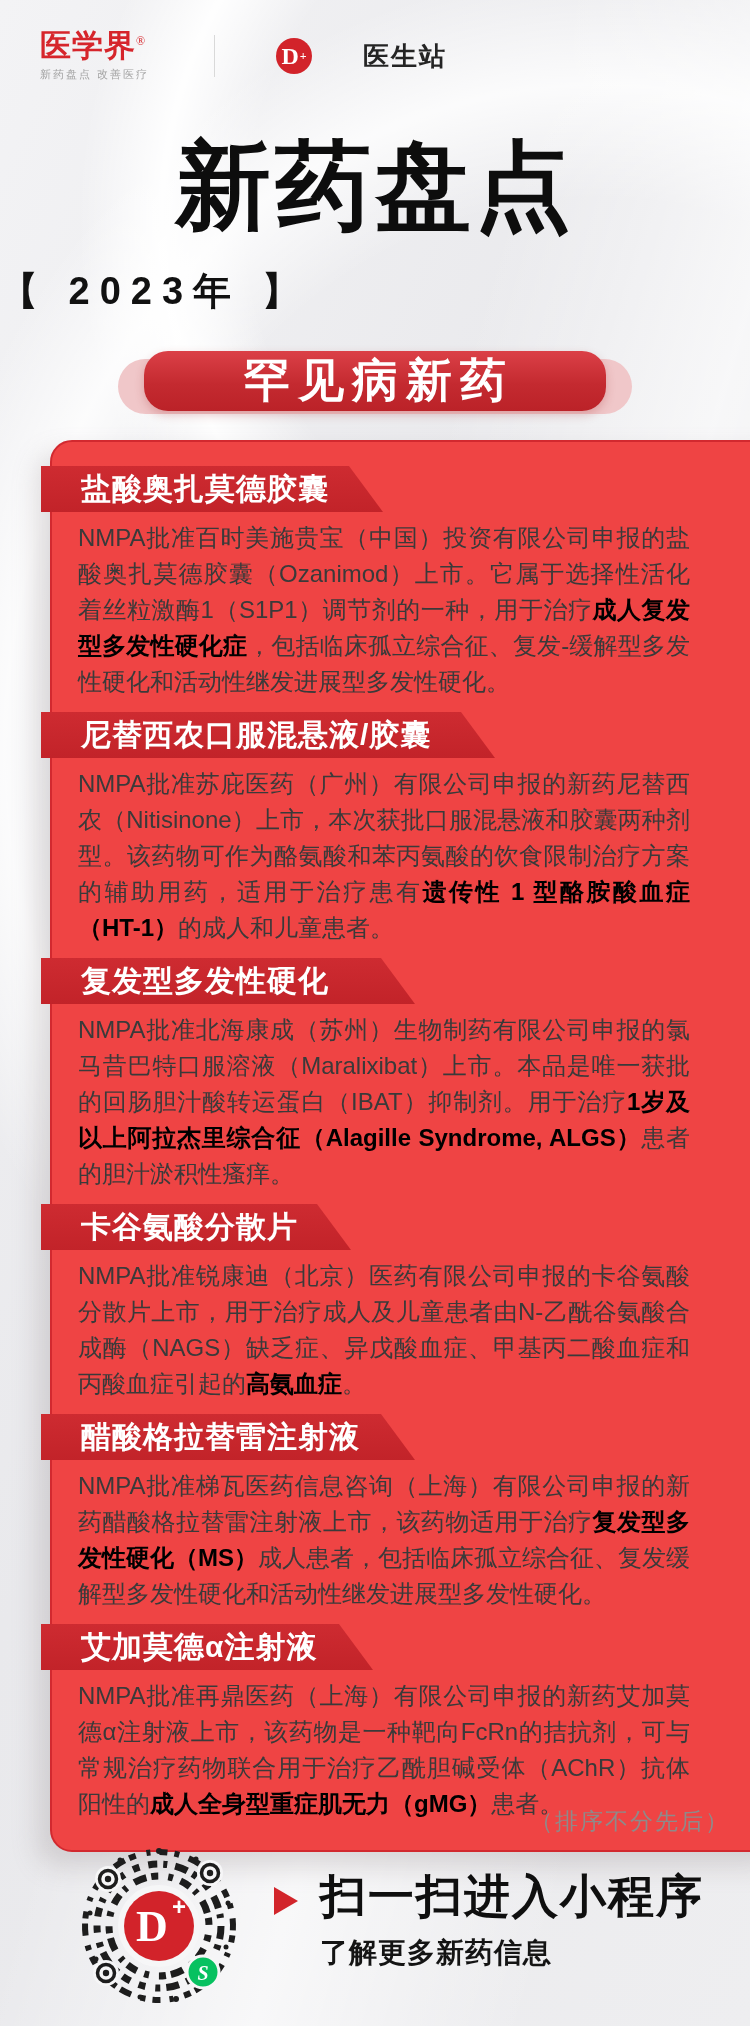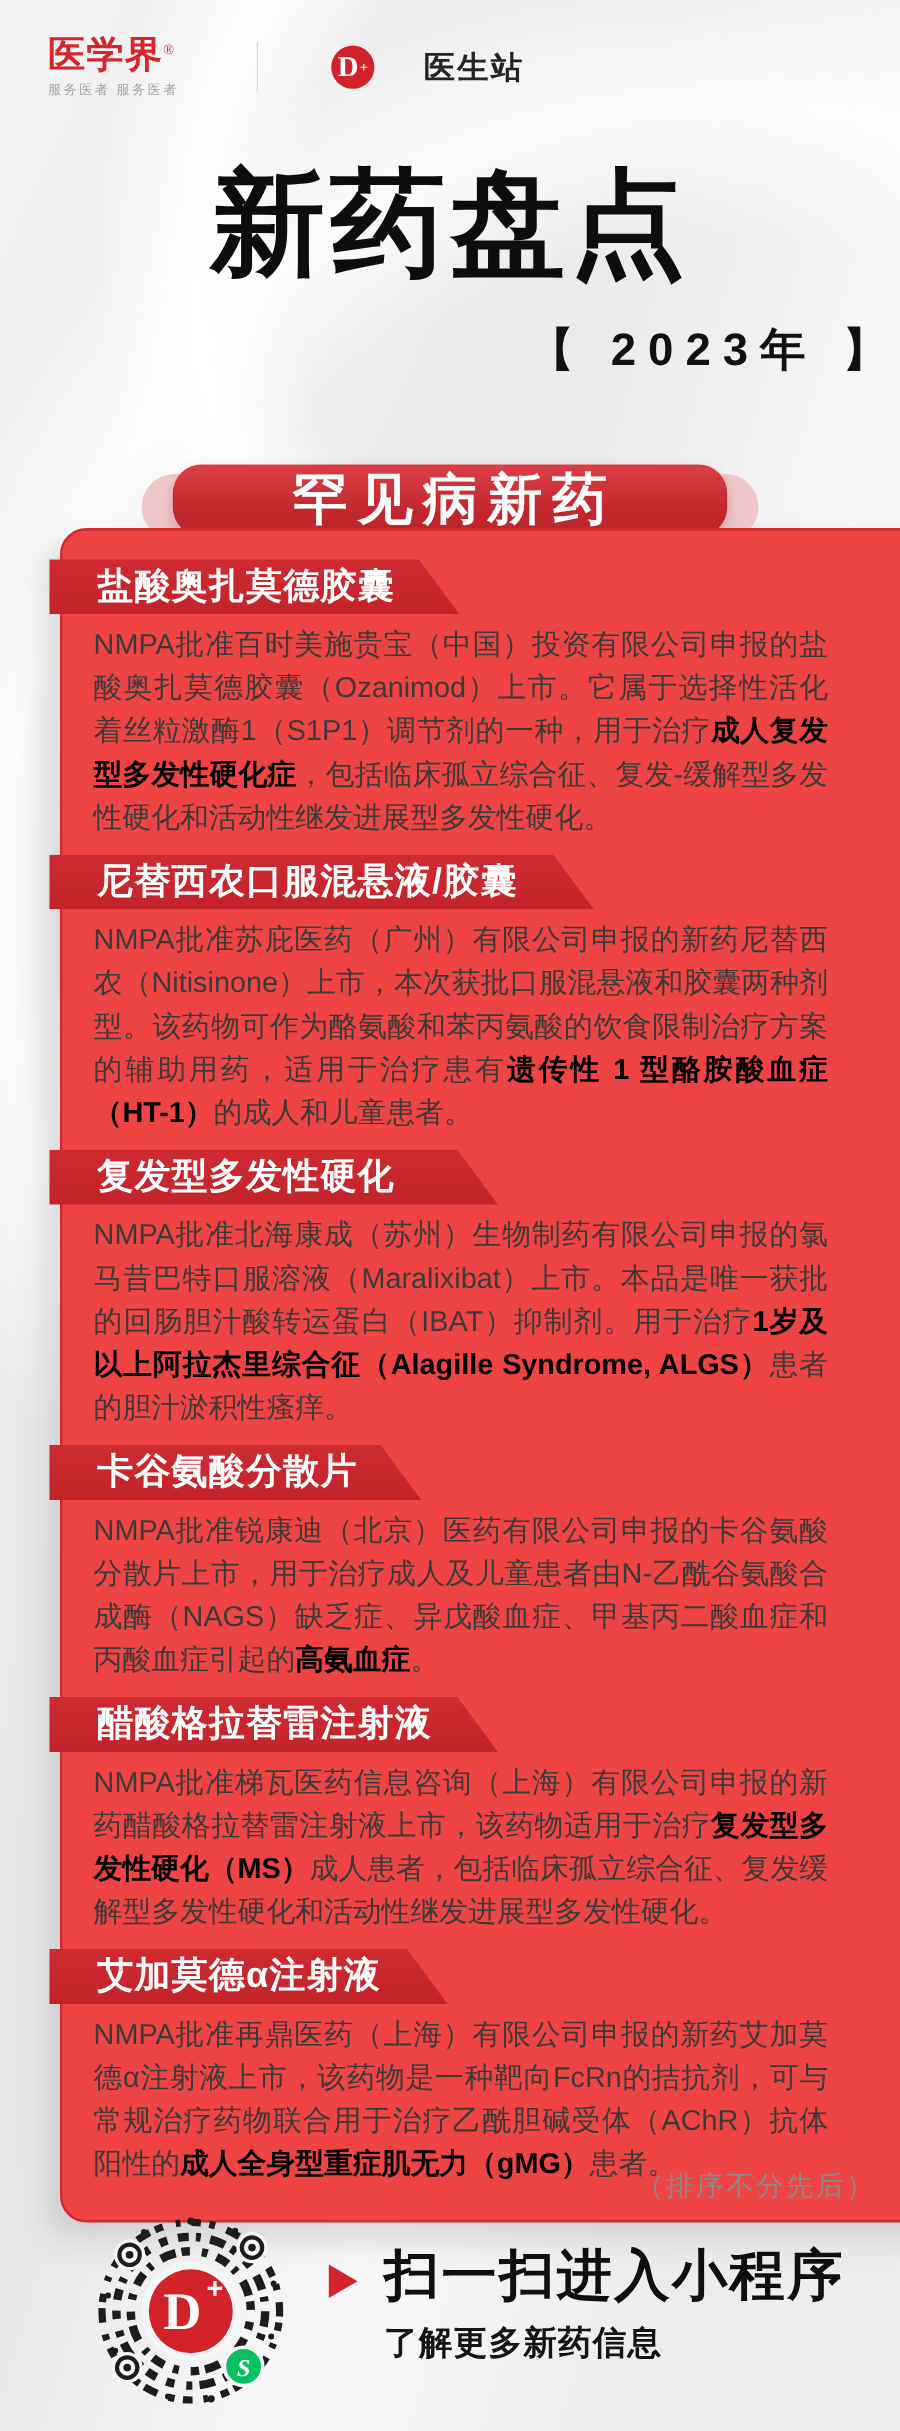--- a/index.html
+++ b/index.html
@@ -24,32 +24,32 @@
   .yxj { display:flex; flex-direction:column; }
   .yxj-logo { color:#D6252B; font-family:"Liberation Serif","DejaVu Serif",serif;
     font-weight:900; font-size:31px; line-height:1; letter-spacing:1px; }
   .yxj-logo sup { font-size:12px; font-weight:400; }
   .yxj-tagline { margin-top:6px; font-size:11px; color:#A3A3A3; letter-spacing:2px; }
   .brand-divider { width:1px; height:42px; background:#D9D9D9; margin:0 20px 0 24px; }
   .dplus-circle { width:36px; height:36px; border-radius:50%; background:#D2232A;
     color:#fff; display:flex; align-items:center; justify-content:center;
     font-family:"Liberation Serif","DejaVu Serif",serif; font-weight:900; font-size:24px; line-height:1; }
   .dplus-circle sup { font-size:12px; margin-left:1px; }
-  .station-label { font-size:26px; font-weight:700; color:#242424;
+  .station-label { margin-left:10px; font-size:26px; font-weight:700; color:#242424;
     font-family:"Liberation Serif","DejaVu Serif",serif; letter-spacing:2px; }
 
   
   .hero-title { position:absolute; top:138px; left:0; width:750px; text-align:center;
     font-family:"Liberation Serif","DejaVu Serif",serif; font-weight:900;
     font-size:96px; line-height:1.02; color:#0d0d0d; letter-spacing:4px; }
-  .hero-subtitle { position:absolute; top:266px; left:0; width:750px; text-align:right;
+  .hero-subtitle { position:absolute; top:266px; left:0; width:750px; text-align:left;
     font-size:38px; font-weight:700; color:#111; letter-spacing:10px; }
 
   
-  .banner-wrap { position:absolute; top:351px; left:144px; width:462px; height:60px;margin-top:36px; }
+  .banner-wrap { position:absolute; top:351px; left:144px; width:462px; height:60px; }
   .banner-echo { position:absolute; left:-26px; right:-26px; top:8px; bottom:-3px;
     background:#F0C7C9; border-radius:30px; }
   .banner-main { position:absolute; inset:0; border-radius:24px;
     background:linear-gradient(180deg,#DB4047 0%,#C42A30 55%,#BB2228 100%);
     display:flex; align-items:center; justify-content:center;
     color:#fff; font-size:46px; font-weight:800; letter-spacing:8px; text-indent:8px;
     box-shadow:0 4px 10px rgba(160,40,45,.25); }
 
   
   .drug-card { position:absolute; top:440px; left:50px; width:742px;
@@ -81,21 +81,21 @@
 </head>
 <body>
 
 <div class="bg-arc bg-arc1"></div>
 <div class="bg-arc bg-arc2"></div>
 <div class="bg-band"></div>
 
 <div class="brand-row">
   <div class="yxj">
     <div class="yxj-logo"><span>医学界</span><sup>®</sup></div>
-    <div class="yxj-tagline">服务医者 服务医者</div>
+    <div class="yxj-tagline">新药盘点 改善医疗</div>
   </div>
   <div class="brand-divider"></div>
   <div class="dplus-circle">
       <span>D</span>
       <sup>+</sup>
     </div>
   <div class="station-label">医生站</div>
 </div>
 
 <div class="hero-title">新药盘点</div>

